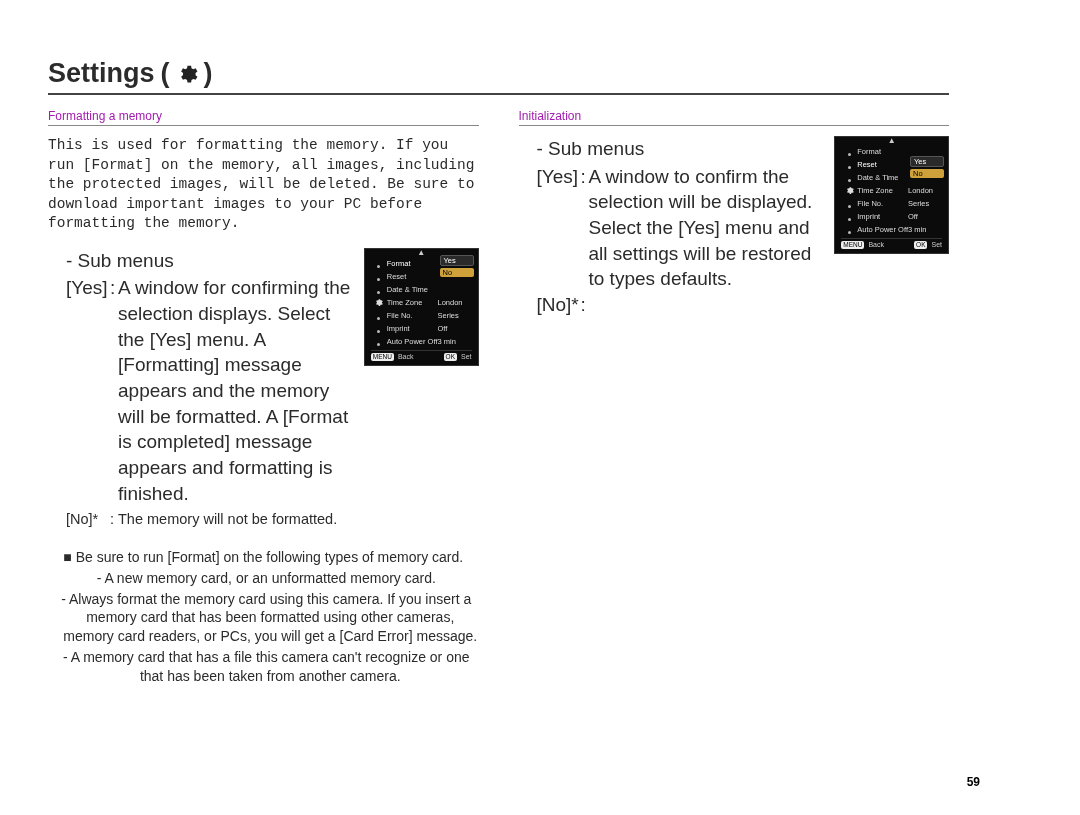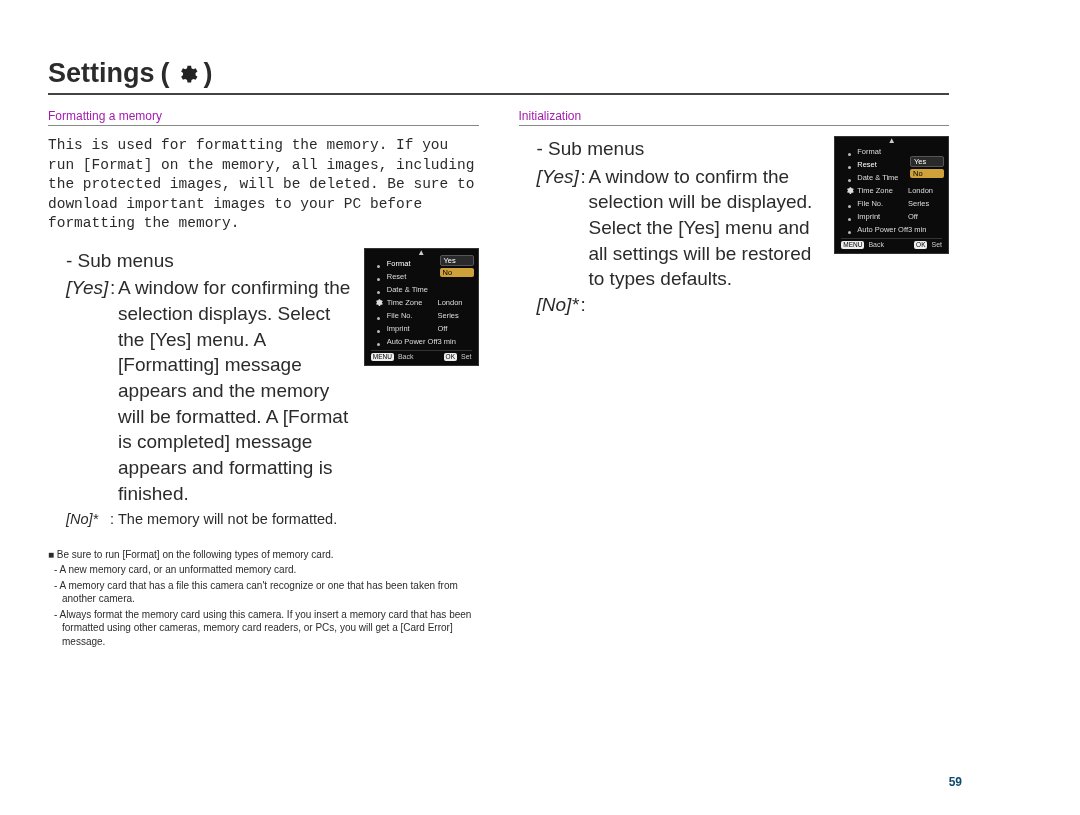--- a/index.html
+++ b/index.html
@@ -14,44 +14,44 @@
   .col { flex: 1 1 0; min-width: 0; }
 
   .section-title { font-size: 12px; font-weight: 400; color: #a21caf; border-bottom: 1px solid #888; padding-bottom: 2px; margin-bottom: 10px; }
 
   .para { font-size: 14.5px; line-height: 1.35; margin-bottom: 14px; font-family: Liberation Mono, monospace; }
 
   .submenus-row { display: flex; align-items: flex-start; gap: 12px; margin-bottom: 14px; }
   .submenus-text { flex: 1 1 auto; font-size: 19px; line-height: 1.35; }
   .submenus-text .hdr { margin-bottom: 2px; }
   .kv { display: flex; }
-  .kv .k { min-width: 44px; font-style: italic; }
+  .kv .k { min-width: 44px; }
   .kv .v { flex: 1; }
   .indent { padding-left: 18px; }
 
   .lcd { width: 174px; background: #0b0b0b; border: 1px solid #333; padding: 6px 6px 4px 6px; color: #ddd; font-size: 7.5px; line-height: 1.2; position: relative; }
   .lcd .up-arrow { position: absolute; top: -1px; left: 50%; transform: translateX(-50%); color:#ccc; font-size: 8px; }
   .lcd-row { display: flex; align-items: flex-end; height: 13px; }
   .lcd-left { width: 16px; display:flex; justify-content:center; }
   .lcd-label { flex: 1; white-space: nowrap; overflow: hidden; }
   .lcd-val { width: 34px; text-align: left; white-space: nowrap; overflow: hidden; }
   .lcd-row.selected .lcd-label { color: #fff; }
   .lcd-row .dot { width:3px; height:3px; border-radius:50%; background:#bbb; display:inline-block; }
   .lcd .pill { position:absolute; right:4px; width:34px; border-radius:2px; padding:0 3px; }
   .lcd .pill-yes { top: 6px; background:#2a2a2a; border:1px solid #555; color:#fff; }
   .lcd .pill-no  { top: 19px; background:#cfa13a; color:#000; }
   .lcd-foot { margin-top: 4px; border-top: 1px solid #333; padding-top: 2px; display:flex; align-items:center; gap:4px; font-size:7px; color:#ccc; }
   .lcd-foot .tag { background:#eee; color:#000; padding: 0 2px; border-radius:2px; font-size:6.5px; }
   .lcd-foot .spacer { flex:1; }
 
-  .notes { font-size: 10px; line-height: 1.35; }
+  .notes { font-size: 14px; line-height: 1.35; text-align: center; }
   .notes .lead { margin-bottom: 2px; }
   .notes .item { padding-left: 14px; text-indent: -8px; margin-bottom: 2px; }
 
-  .page-number { position: absolute; right: 50px; bottom: 26px; font-size: 12px; font-weight: bold; color: #0c4a6e; }
+  .page-number { position: absolute; right: 32px; bottom: 26px; font-size: 12px; font-weight: bold; color: #000000; }
 </style>
 </head>
 <body>
 
 <div class="page">
 
   <div class="page-title">
     <span>Settings</span>
     <span class="paren">(</span>
     <span class="gear-icon">
@@ -145,22 +145,22 @@
 
       <div class="kv indent" style="font-size:14.5px; line-height:1.35; margin-top:-10px; margin-bottom:18px;">
         <div class="k">[No]*</div>
         <div style="width:8px">:</div>
         <div class="v">The memory will not be formatted.</div>
       </div>
 
       <div class="notes">
         <div class="lead">■ Be sure to run [Format] on the following types of memory card.</div>
         <div class="item">- A new memory card, or an unformatted memory card.</div>
+        <div class="item">- Always format the memory card using this camera. If you insert a memory card that has been formatted using other cameras, memory card readers, or PCs, you will get a [Card Error] message.</div>
         <div class="item">- A memory card that has a file this camera can't recognize or one that has been taken from another camera.</div>
-        <div class="item">- Always format the memory card using this camera. If you insert a memory card that has been formatted using other cameras, memory card readers, or PCs, you will get a [Card Error] message.</div>
       </div>
     </div>
 
     <div class="col">
       <div class="section-title">Initialization</div>
 
       <div class="submenus-row">
         <div class="submenus-text">
           <div class="hdr indent">- Sub menus</div>
           <div class="kv indent">

